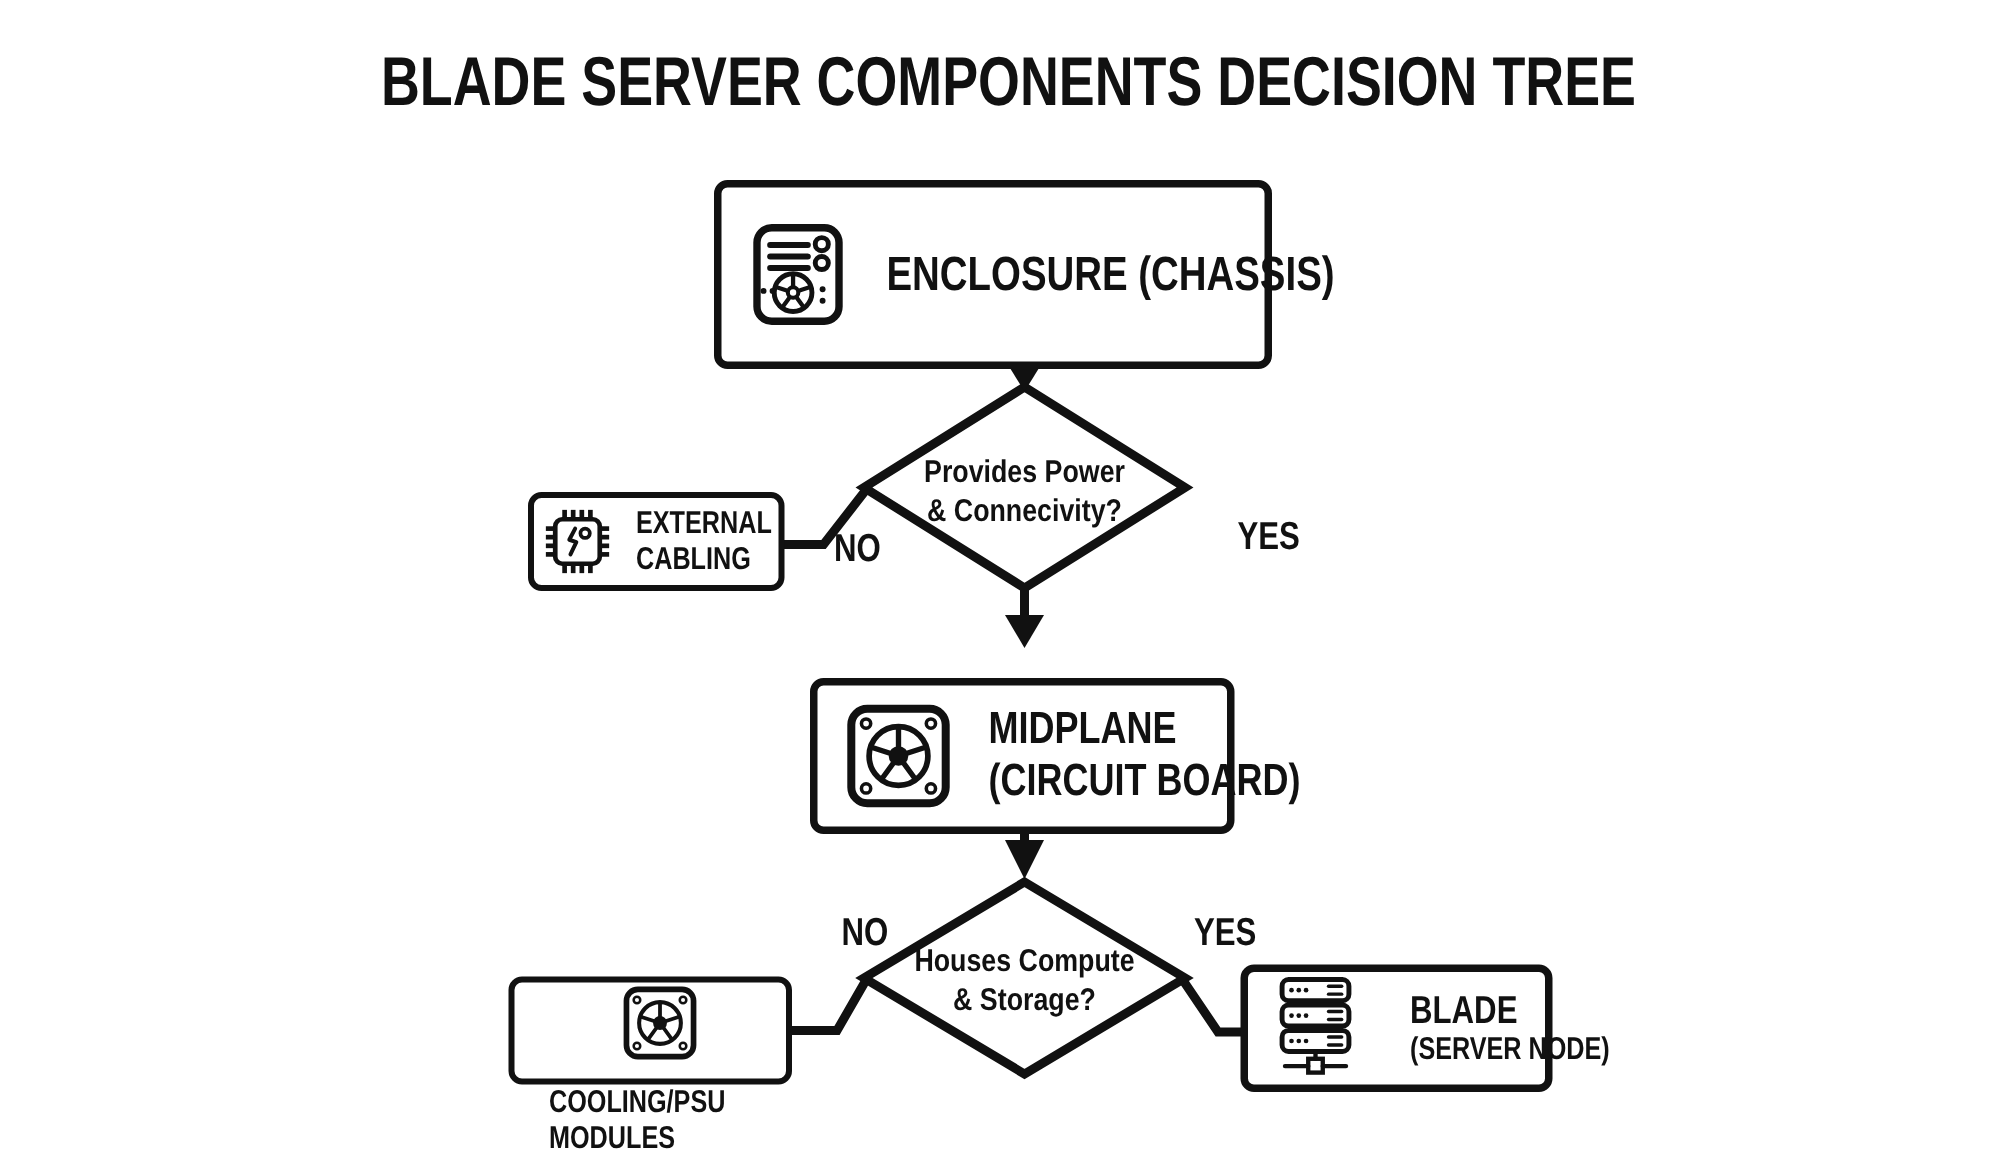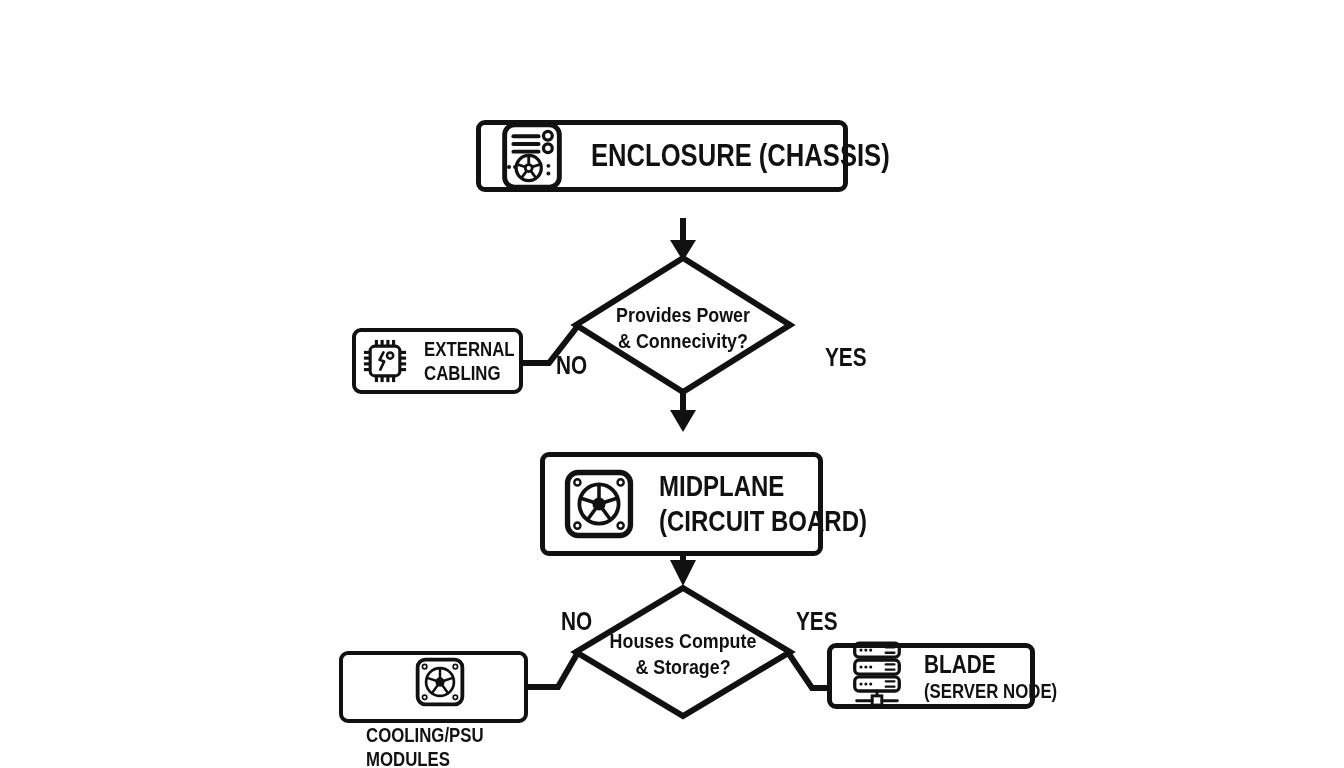--- a/index.html
+++ b/index.html
@@ -19,40 +19,43 @@
          font-size:21px;line-height:26px;transform:scaleX(0.85);transform-origin:50% 50%;}
   .edge{position:absolute;font-weight:700;font-size:26px;line-height:1;white-space:nowrap;
         transform:scaleX(0.8);transform-origin:0 50%;}
   svg.ic{stroke:#111;fill:none;stroke-linecap:round;}
 </style>
 </head>
 <body>
 
 <div class="stage">
 
+  <div class="title">
+    <span class="cndC">BLADE SERVER COMPONENTS DECISION TREE</span>
+  </div>
 
   <svg class="wires" width="1344" height="768" viewBox="0 0 1344 768">
     <g stroke="#111" stroke-width="6" fill="none">
       <polygon points="683,258 790,325 683,392 576,325" fill="#ffffff" stroke-linejoin="miter"></polygon>
       <polygon points="683,588 790,652 683,716 576,652" fill="#ffffff" stroke-linejoin="miter"></polygon>
       <line x1="683" y1="218" x2="683" y2="242"></line>
       <line x1="683" y1="390" x2="683" y2="412"></line>
       <line x1="683" y1="536" x2="683" y2="562"></line>
       <polyline points="520,363 549,363 577,327"></polyline>
       <polyline points="527,687 558,687 577,654"></polyline>
       <polyline points="789,654 812,688 829,688"></polyline>
     </g>
     <g fill="#111" stroke="none">
       <polygon points="670,240 696,240 683,261"></polygon>
       <polygon points="670,410 696,410 683,432"></polygon>
       <polygon points="670,560 696,560 683,586"></polygon>
     </g>
   </svg>
 
-  <div class="box" style="left:476px;top:120px;width:372px;height:72px;padding-left:16px;gap:24px;">
+  <div class="box" style="left:476px;top:120px;width:372px;height:126px;padding-left:16px;gap:24px;">
     <span class="icon">
       <svg class="ic" width="70" height="70" viewBox="0 0 64 64">
         <rect x="7" y="3.5" width="50" height="57" rx="9" stroke-width="4.5"></rect>
         <g stroke-width="3.6">
           <line x1="15" y1="14" x2="38" y2="14"></line>
             <line x1="15" y1="21" x2="38" y2="21"></line>
             <line x1="15" y1="28" x2="38" y2="28"></line>
         </g>
         <circle cx="46.5" cy="13.5" r="4" stroke-width="3"></circle>
         <circle cx="46.5" cy="25" r="4" stroke-width="3"></circle>
@@ -167,21 +170,21 @@
         </g>
         <circle cx="32" cy="32" r="5.5" fill="#111" stroke="none"></circle>
       </svg>
     </span>
     <div class="lbl" style="font-size:21px;">
       <span>COOLING/PSU</span>
       <span>MODULES</span>
     </div>
   </div>
 
-  <div class="box" style="left:827px;top:643px;width:208px;height:66px;padding-left:14px;gap:16px;">
+  <div class="box" style="left:827px;top:643px;width:208px;height:85px;padding-left:14px;gap:32px;">
     <span class="icon">
       <svg class="ic" width="62" height="72" viewBox="0 0 64 74">
         <g stroke-width="3.4">
           <rect x="9" y="3" width="46" height="14.5" rx="4.5"></rect>
           <rect x="9" y="20.5" width="46" height="14.5" rx="4.5"></rect>
           <rect x="9" y="38" width="46" height="14.5" rx="4.5"></rect>
         </g>
         <g fill="#111" stroke="none">
           <circle cx="15.5" cy="10.25" r="1.6"></circle>
             <circle cx="20.5" cy="10.25" r="1.6"></circle>

